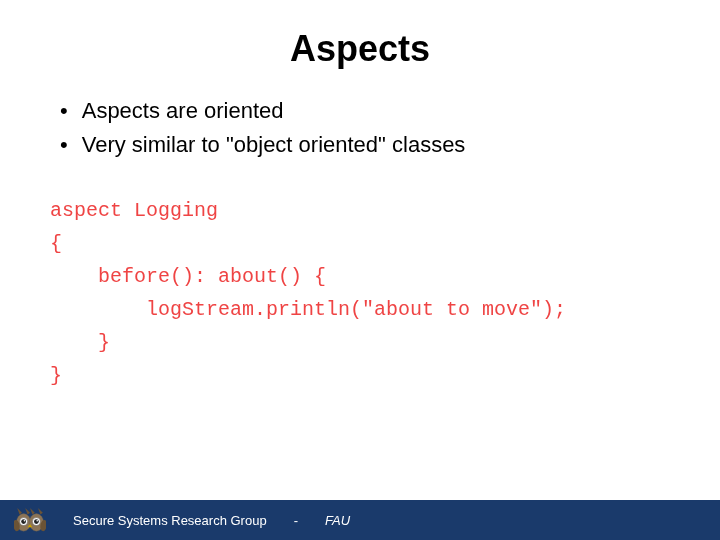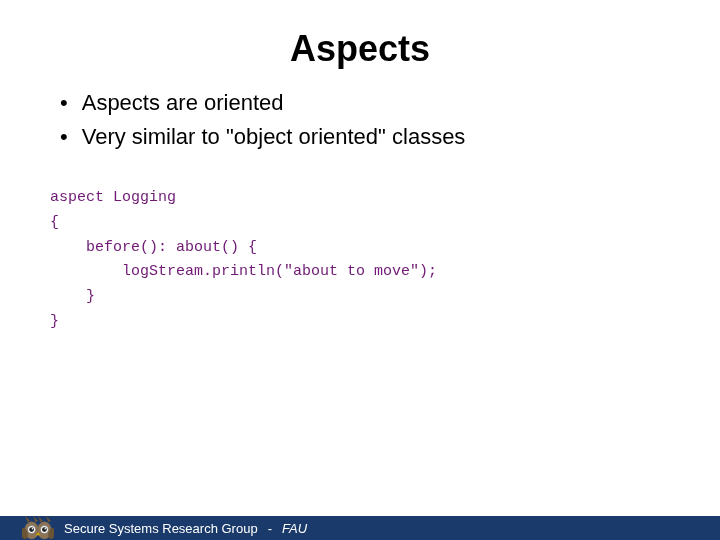--- a/index.html
+++ b/index.html
@@ -24,21 +24,21 @@
       display: flex;
       flex-direction: column;
       padding: 20px 40px 0 40px;
     }
 
     .slide-title {
       text-align: center;
       font-size: 36px;
       font-weight: bold;
       color: #000000;
-      margin-bottom: 20px;
+      margin-bottom: 28px;
       margin-top: 8px;
     }
 
     .bullet-list {
       list-style: none;
       margin-bottom: 28px;
       padding-left: 20px;
     }
 
     .bullet-list li {
@@ -50,42 +50,42 @@
     }
 
     .bullet-list li::before {
       content: "•";
       margin-right: 14px;
       font-size: 22px;
     }
 
     .code-block {
       font-family: "Courier New", Courier, monospace;
-      font-size: 15px;
-      color: #701a75;
+      font-size: 20px;
+      color: #ef4444;
       line-height: 1.65;
       padding-left: 10px;
       flex: 1;
     }
 
     .code-block .line {
       white-space: pre;
     }
 
     .footer {
       position: absolute;
       bottom: 0;
       left: 0;
       width: 720px;
-      height: 24px;
+      height: 40px;
       background: #1a3a6b;
       display: flex;
       align-items: center;
-      padding: 0 22px;
-      gap: 10px;
+      padding: 0 14px;
+      gap: 27px;
     }
 
     .footer-logo {
       display: flex;
       align-items: center;
       gap: 2px;
     }
 
     .owl-icon {
       width: 32px;

